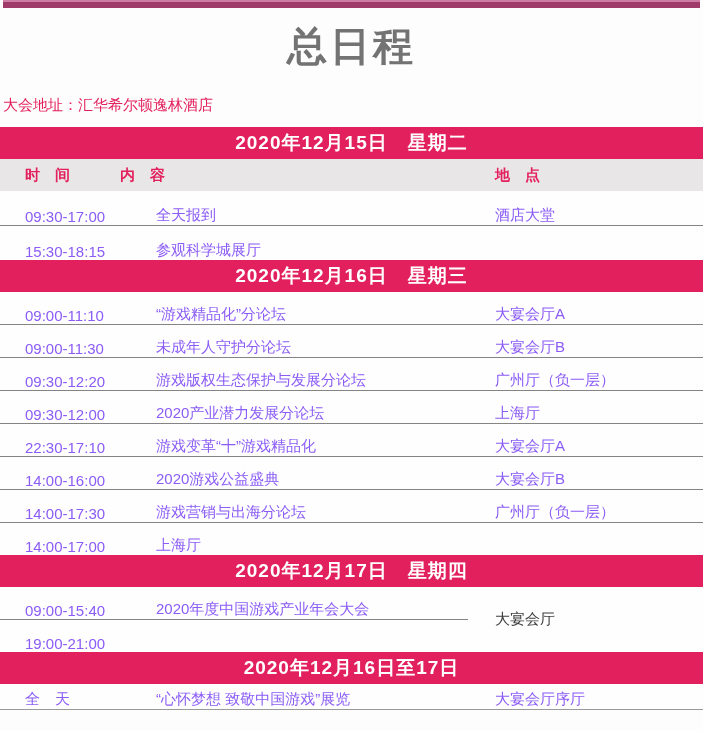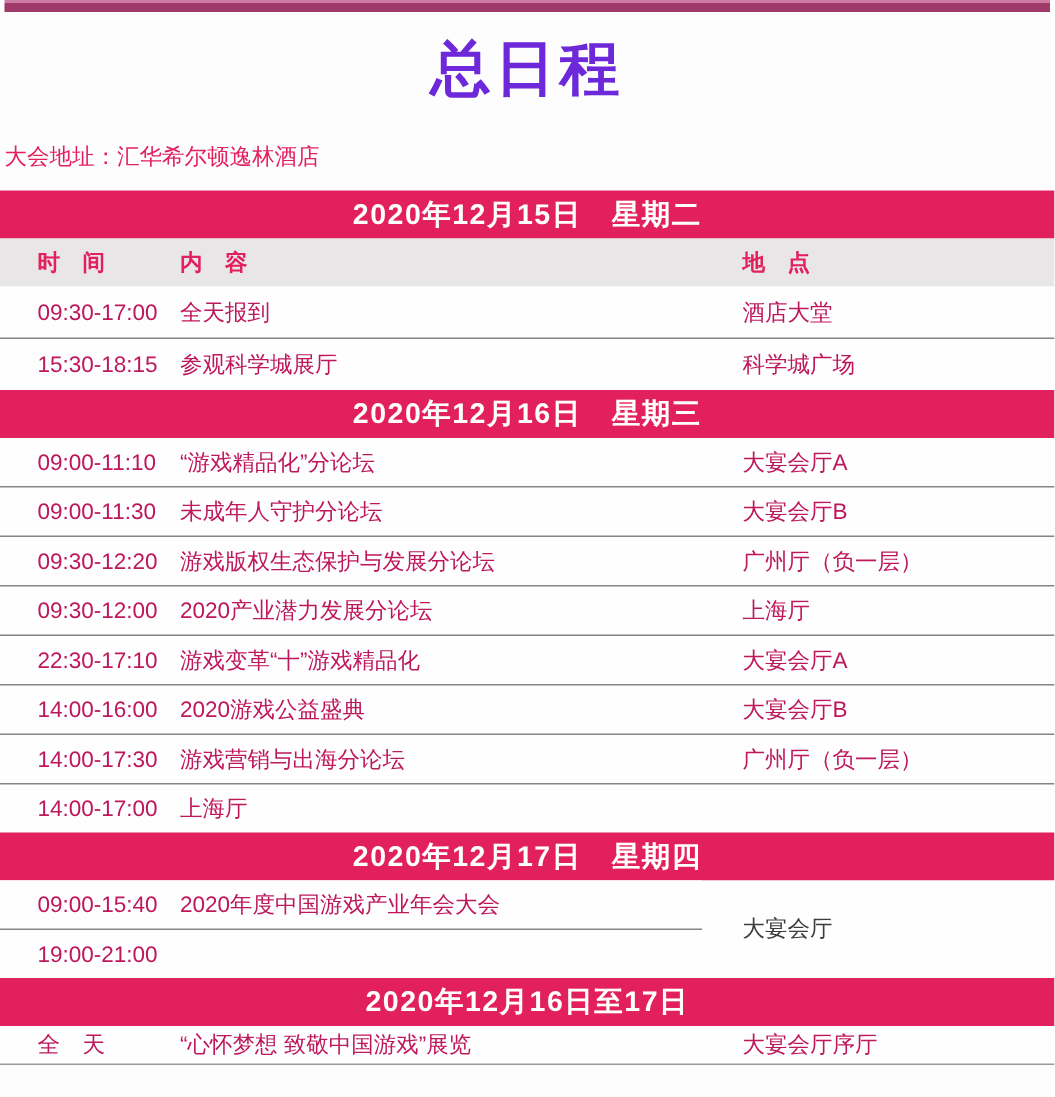--- a/index.html
+++ b/index.html
@@ -12,21 +12,21 @@
   }
   .topbar {
     height: 8px; margin: 0 3px;
     background: linear-gradient(180deg, #ce7ea4 0, #ce7ea4 2px, #a03a69 2px, #a03a69 100%);
   }
   .page-title {
     margin: 14px 0 0 0;
     text-align: center;
     font-size: 40px; line-height: 48px;
     font-weight: bold;
-    color: #6d28d9;
+    color: #737373;
     letter-spacing: 3px;
   }
   .address {
     margin: 26px 0 0 3px;
     font-size: 15px; line-height: 18px;
     color: #e3205e;
     font-weight: 500;
   }
   .banner {
     height: 32px;
@@ -41,24 +41,25 @@
     height: 32px;
     background: #e9e6e8;
     display: flex; align-items: center;
     color: #e3205e;
     font-size: 15px; font-weight: bold;
   }
   .cell-time { flex: none; width: 95px; padding-left: 25px; box-sizing: content-box; }
   .cell-content { flex: 1; }
   .cell-loc { flex: none; width: 208px; }
   .row {
-    display: flex; align-items: center;
+    display: flex; align-items: flex-end;
     font-size: 15px;
-    color: #be185d;
+    color: #8b5cf6;
     background: #fefefe;
+    gap: 36px;
   }
   .row.h34 { height: 34px; }
   .row.h32 { height: 32px; }
   .sep { border-top: 1px solid #848484; }
   
   .split { display: flex; background: #fefefe; }
   .split-left { width: 468px; flex: none; }
   .split-left .row { height: 32px; }
   .split-right {
     flex: 1; display: flex; align-items: center;
@@ -88,21 +89,20 @@
 </div>
 
 <div class="row h34">
   <div class="cell-time">09:30-17:00</div>
   <div class="cell-content">全天报到</div>
   <div class="cell-loc">酒店大堂</div>
 </div>
 <div class="row h34 sep">
   <div class="cell-time">15:30-18:15</div>
   <div class="cell-content">参观科学城展厅</div>
-  <div class="cell-loc">科学城广场</div>
 </div>
 
 <div class="banner">2020年12月16日　星期三</div>
 
 <div class="row h32">
   <div class="cell-time">09:00-11:10</div>
   <div class="cell-content">“游戏精品化”分论坛</div>
   <div class="cell-loc">大宴会厅A</div>
 </div>
 <div class="row h32 sep">

